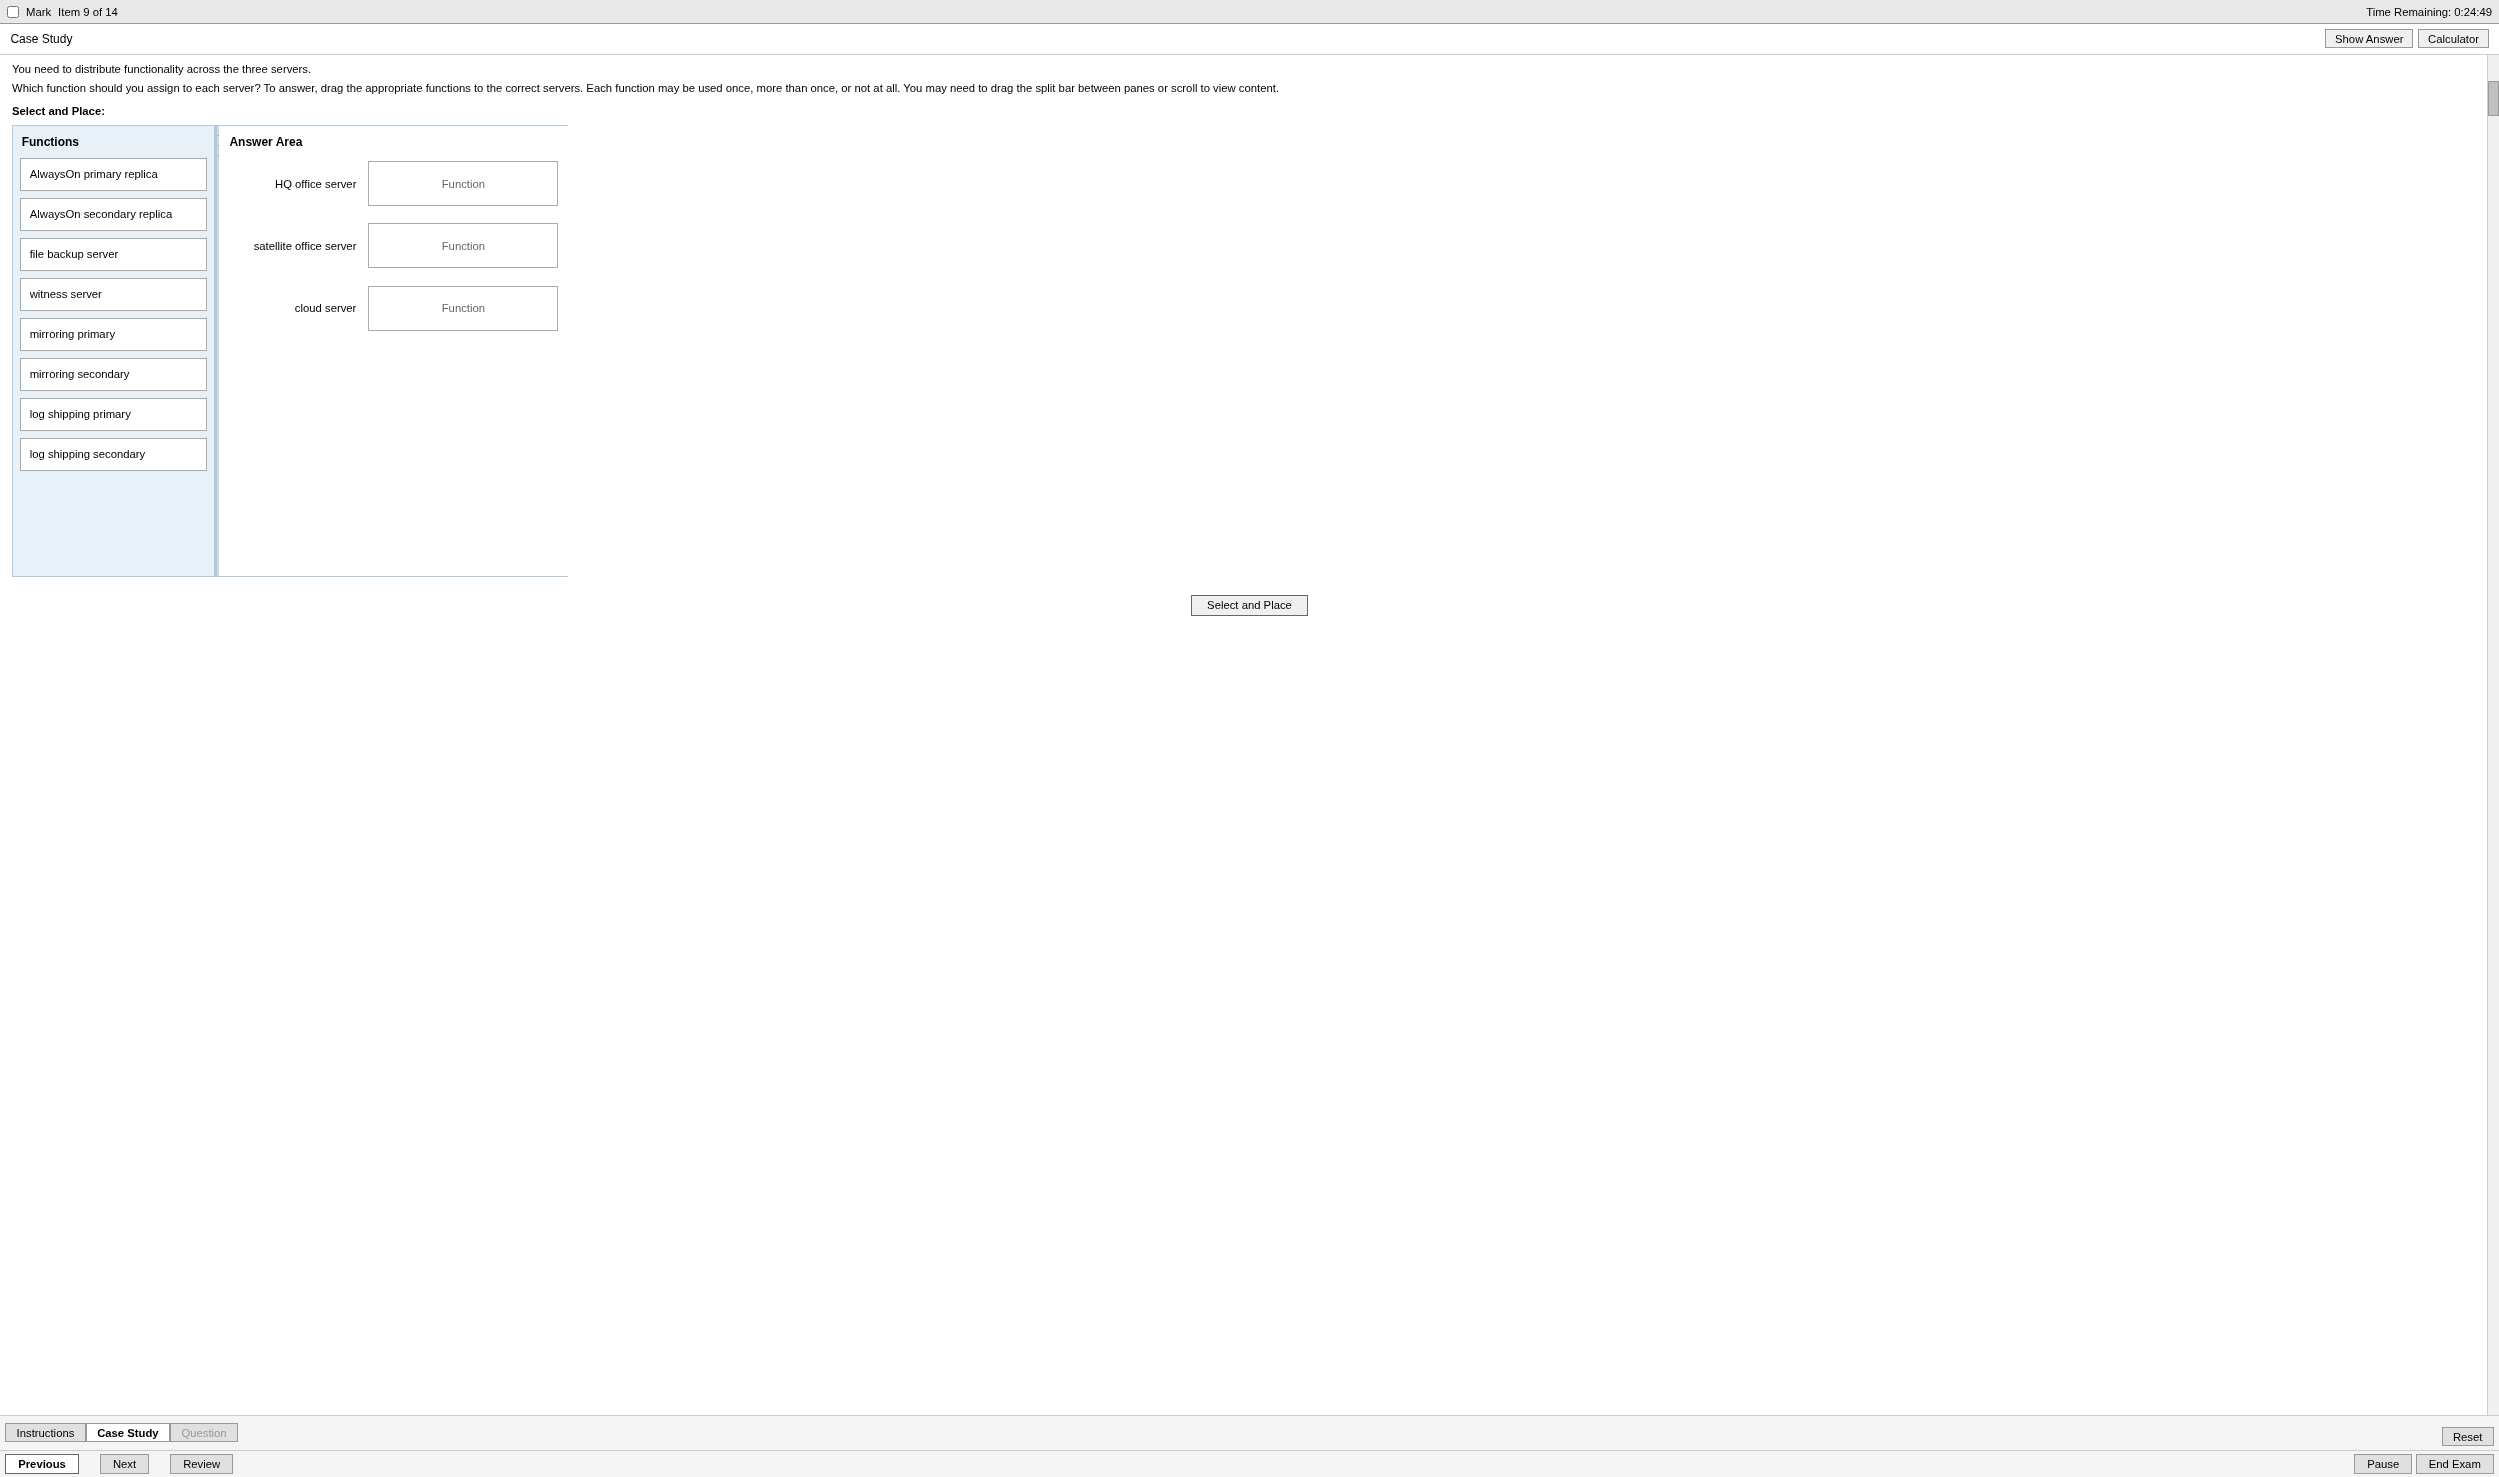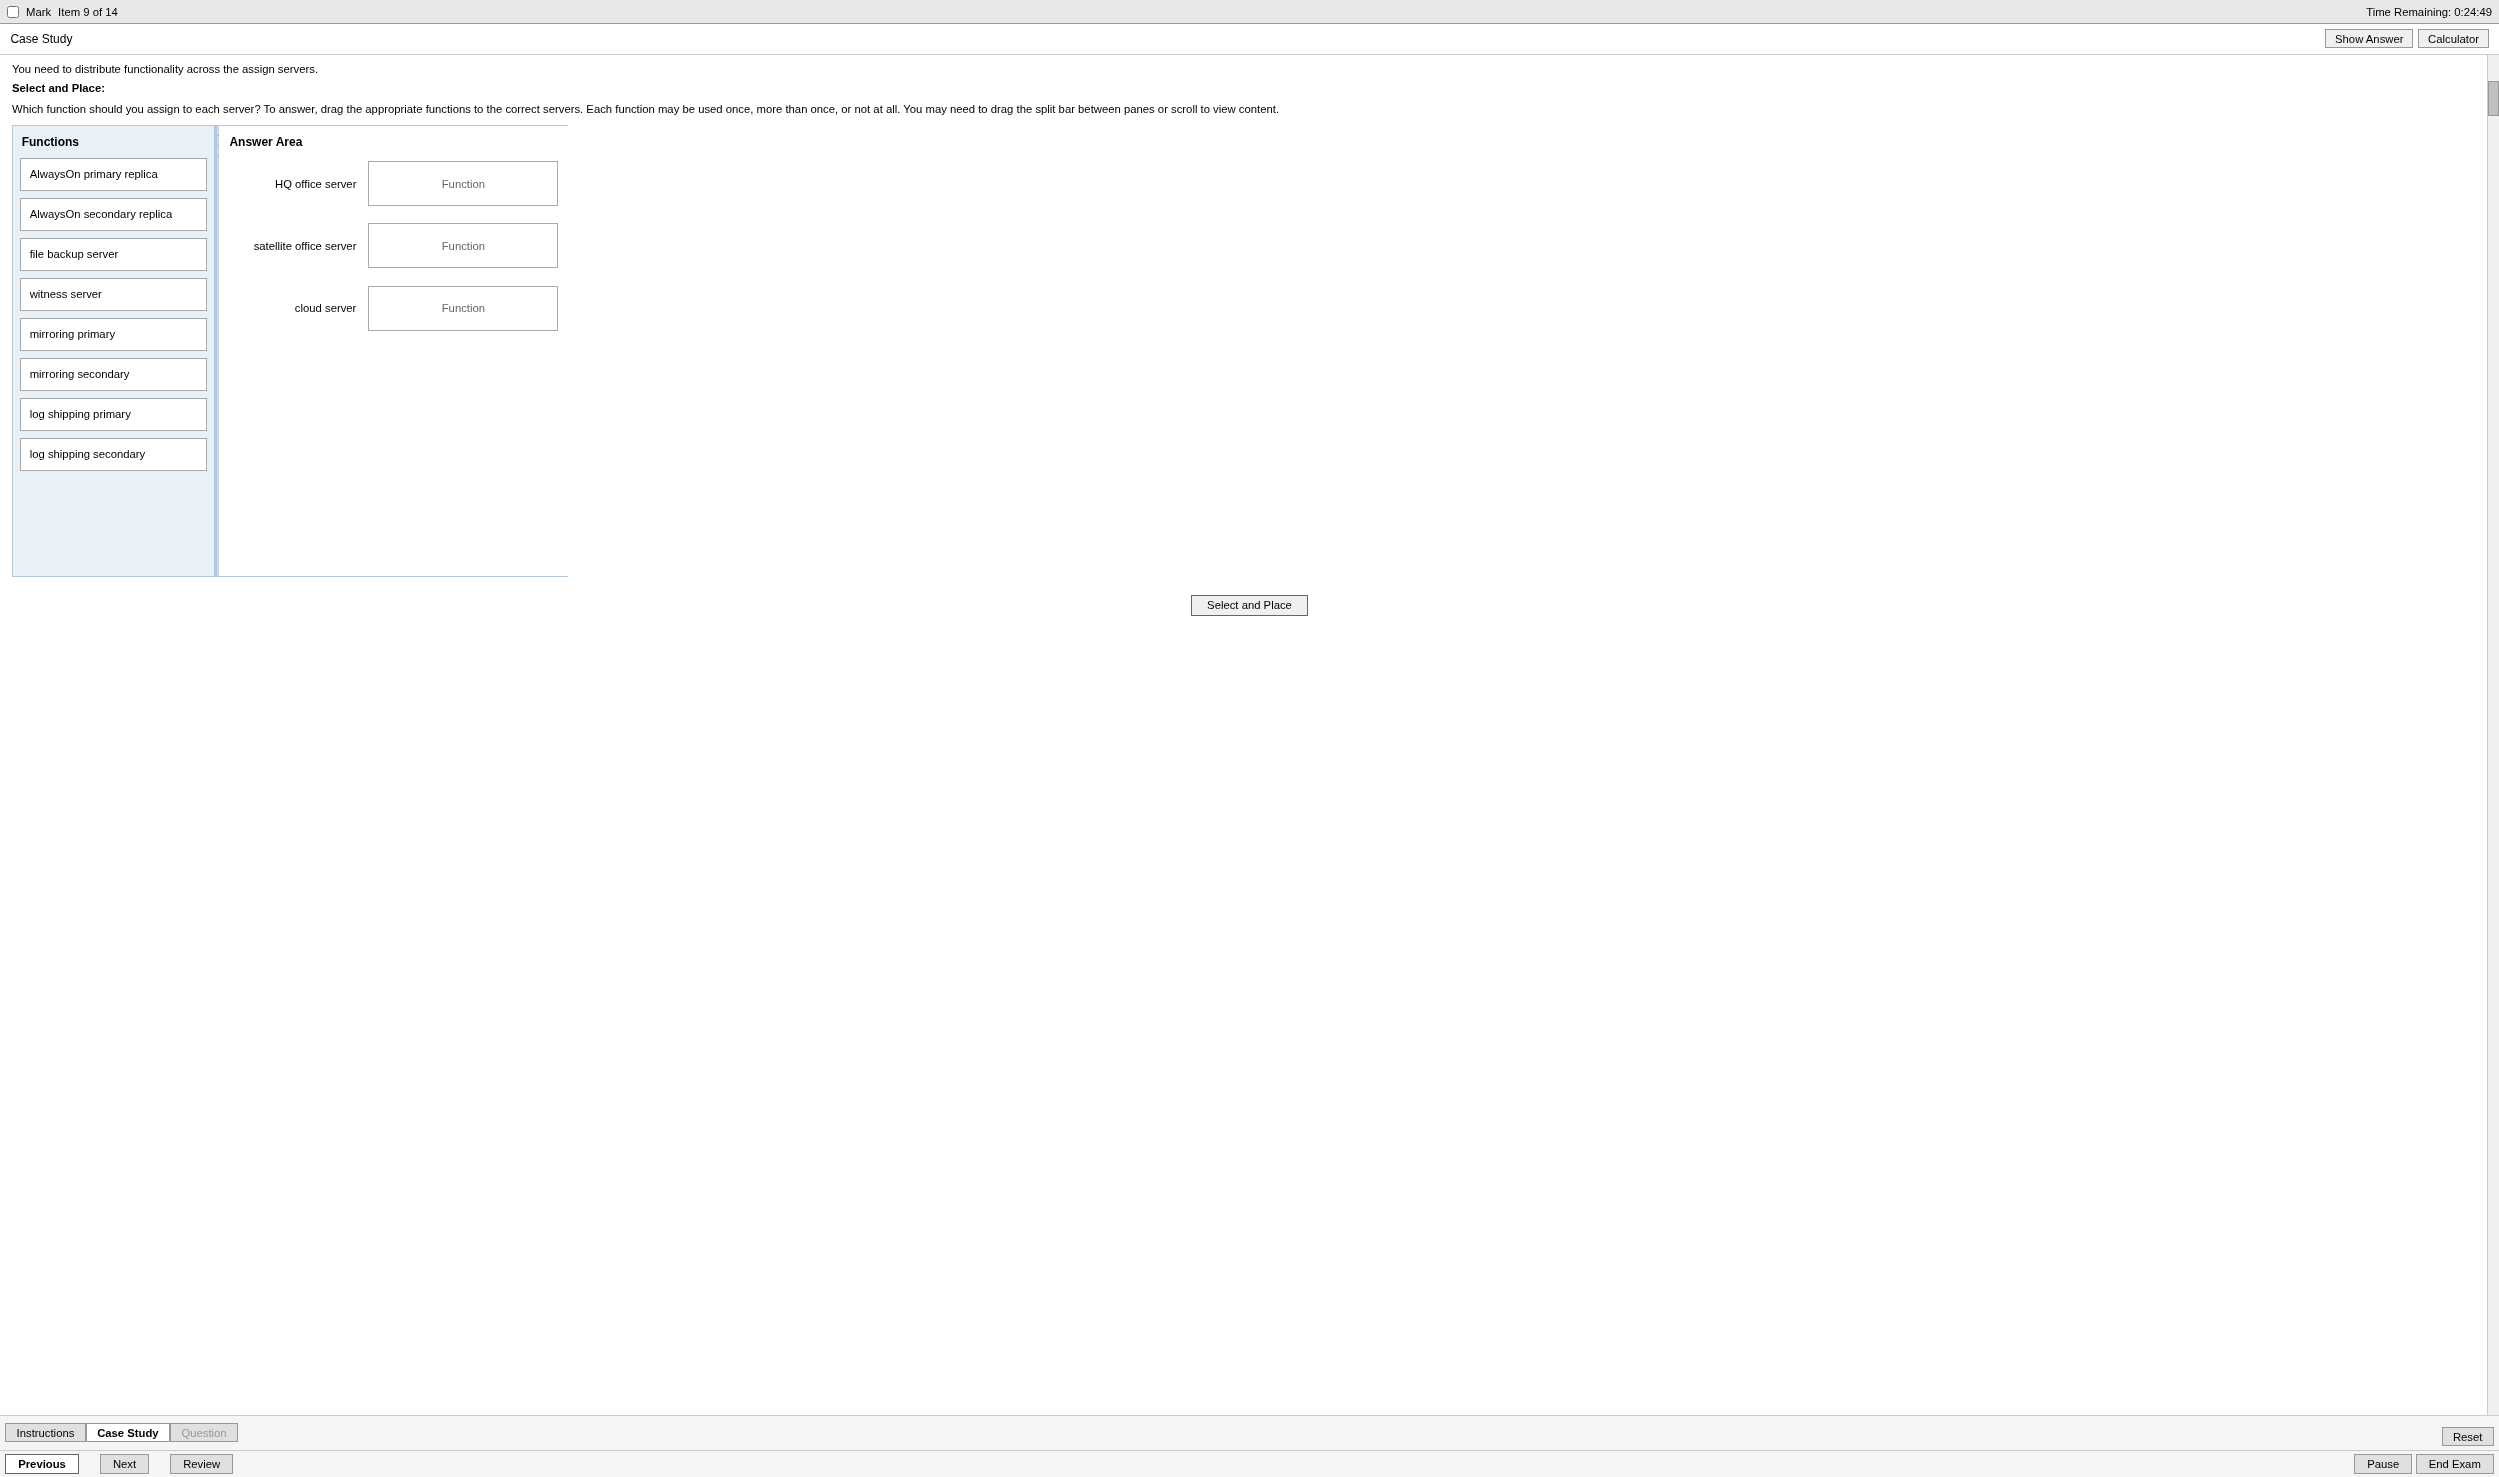--- a/index.html
+++ b/index.html
@@ -311,23 +311,23 @@
 
 <div id="header-area">
   <span id="case-study-label">Case Study</span>
   <div id="header-buttons">
     <button class="header-btn">Show Answer</button>
     <button class="header-btn">Calculator</button>
   </div>
 </div>
 
 <div id="content-area">
-  <p id="instruction-text-1">You need to distribute functionality across the assign servers.</p>
+  <p id="instruction-text-1">You need to distribute functionality across the three servers.</p>
+  <p id="instruction-text-2">Which function should you assign to each server? To answer, drag the appropriate functions to the correct servers. Each function may be used once, more than once, or not at all. You may need to drag the split bar between panes or scroll to view content.</p>
   <p id="select-place-label">Select and Place:</p>
-  <p id="instruction-text-2">Which function should you assign to each server? To answer, drag the appropriate functions to the correct servers. Each function may be used once, more than once, or not at all. You may need to drag the split bar between panes or scroll to view content.</p>
 
   <div id="dnd-container">
 
     <div id="functions-pane">
       <div id="functions-title">Functions</div>
       <div class="function-item" id="func-0">AlwaysOn primary replica</div>
       <div class="function-item" id="func-1">AlwaysOn secondary replica</div>
       <div class="function-item" id="func-2">file backup server</div>
       <div class="function-item" id="func-3">witness server</div>
       <div class="function-item" id="func-4">mirroring primary</div>

